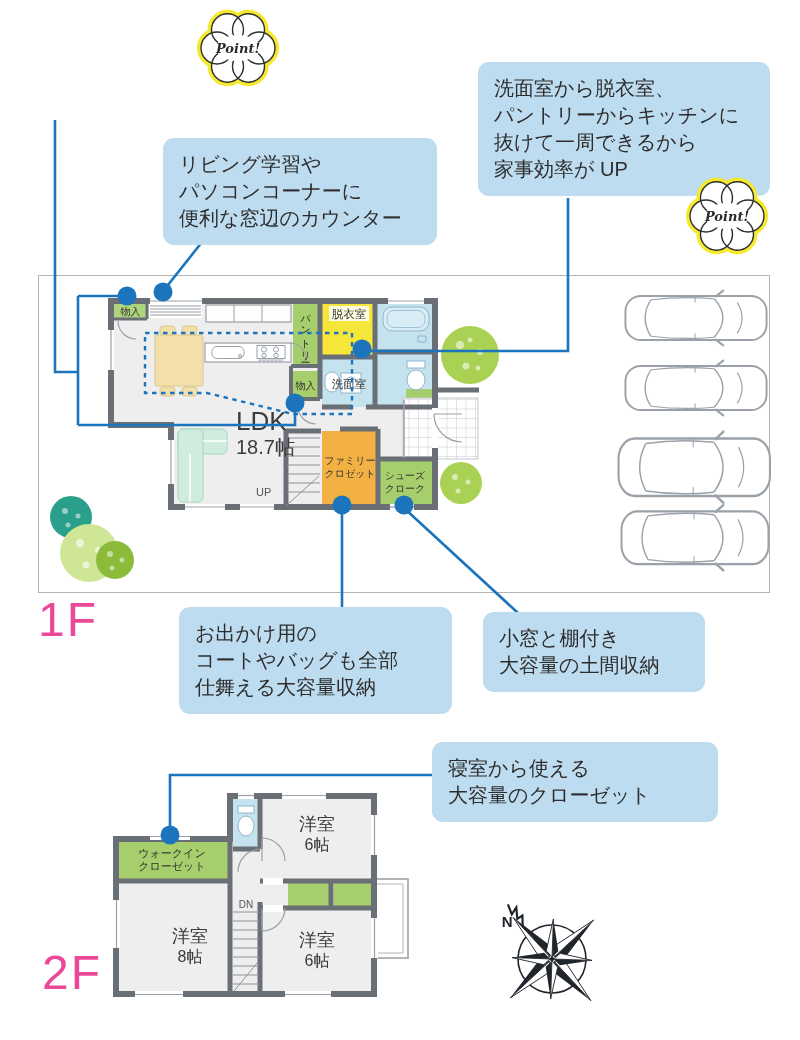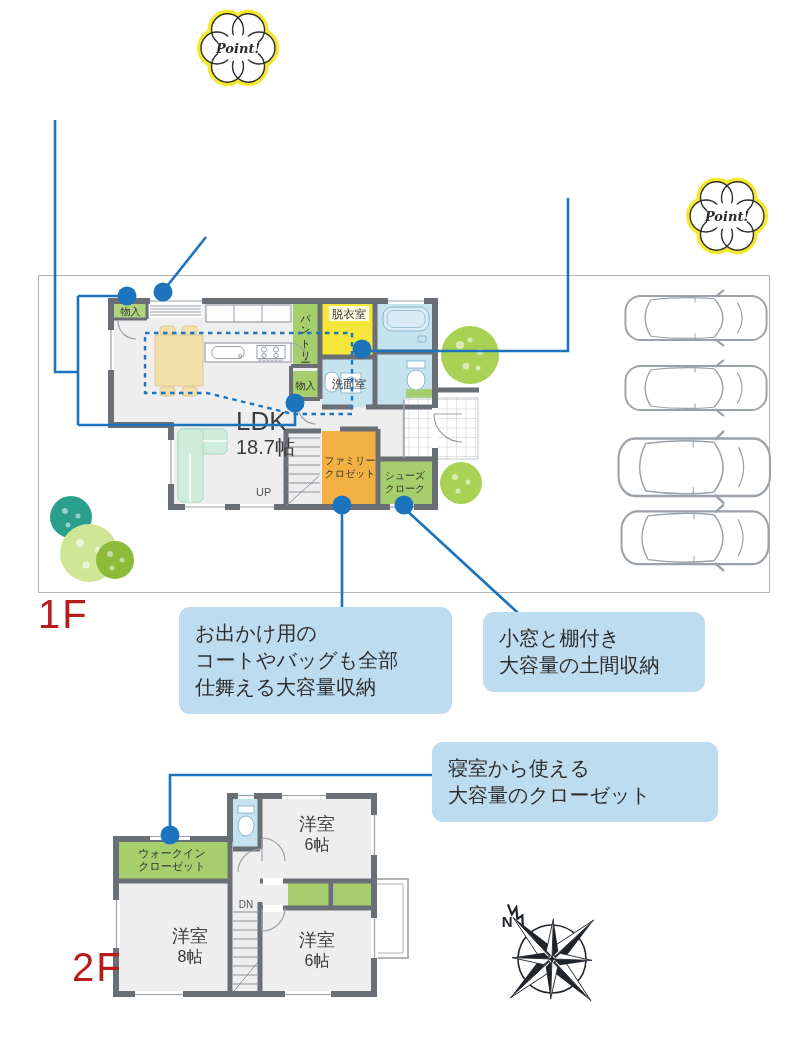--- a/index.html
+++ b/index.html
@@ -3,21 +3,21 @@
 <meta charset="utf-8">
 <style>
   html,body{margin:0;padding:0;background:#fff;}
   .stage{position:relative;width:800px;height:1040px;background:#fff;overflow:hidden;
          font-family:"Liberation Sans","DejaVu Sans",sans-serif;}
   .plan{position:absolute;left:0;top:0;z-index:1;}
   .v-label{position:absolute;z-index:2;writing-mode:vertical-rl;text-orientation:upright;
            font-size:10px;letter-spacing:1px;color:#2e2e2e;}
   .callout{position:absolute;z-index:3;background:#bedcef;color:#2d2d2d;border-radius:11px;
            padding:13px 16px;font-size:20px;line-height:1.35;white-space:pre-line;}
-  .floor-label{position:absolute;z-index:2;font-size:40px;color:#b91c1c;letter-spacing:2px;}
+  .floor-label{position:absolute;z-index:2;font-size:48px;color:#ec4899;letter-spacing:2px;}
   .flower{position:absolute;z-index:4;}
 </style>
 </head>
 <body>
 
 <div class="stage">
 
 <svg class="plan" width="800" height="1040" viewBox="0 0 800 1040">
   <defs>
     <pattern id="tiles" width="9.5" height="9.5" patternUnits="userSpaceOnUse">
@@ -326,30 +326,37 @@
     <circle cx="295" cy="403" r="9.5"></circle>
     <circle cx="362" cy="349" r="9.5"></circle>
     <circle cx="342" cy="505" r="9.5"></circle>
     <circle cx="404" cy="505" r="9.5"></circle>
     <circle cx="170" cy="835" r="9.5"></circle>
   </g>
 </svg>
 
 <div class="v-label" style="left:298px;top:307px;height:60px;">パントリー</div>
 
+<div class="callout" style="left:163px;top:138px;width:242px;">リビング学習や
+パソコンコーナーに
+便利な窓辺のカウンター</div>
+<div class="callout" style="left:478px;top:62px;width:260px;">洗面室から脱衣室、
+パントリーからキッチンに
+抜けて一周できるから
+家事効率が UP</div>
 <div class="callout" style="left:170px;top:607px;width:241px;margin-left:9px;">お出かけ用の
 コートやバッグも全部
 仕舞える大容量収納</div>
 <div class="callout" style="left:483px;top:612px;width:190px;">小窓と棚付き
 大容量の土間収納</div>
 <div class="callout" style="left:432px;top:742px;width:254px;">寝室から使える
 大容量のクローゼット</div>
 
 <div class="floor-label" style="left:38px;top:592px;">1F</div>
-<div class="floor-label" style="left:42px;top:945px;margin-left:30px;">2F</div>
+<div class="floor-label" style="left:42px;top:945px;">2F</div>
 
 <svg class="flower" style="left:190px;top:0px;" width="96" height="96">
   <g transform="translate(48,48)">
     <g stroke="#f6e82c" stroke-width="8" fill="none">
       <circle cx="21" cy="0" r="16"></circle>
           <circle cx="10.5" cy="18.2" r="16"></circle>
           <circle cx="-10.5" cy="18.2" r="16"></circle>
       <circle cx="-21" cy="0" r="16"></circle>
           <circle cx="-10.5" cy="-18.2" r="16"></circle>
           <circle cx="10.5" cy="-18.2" r="16"></circle>

